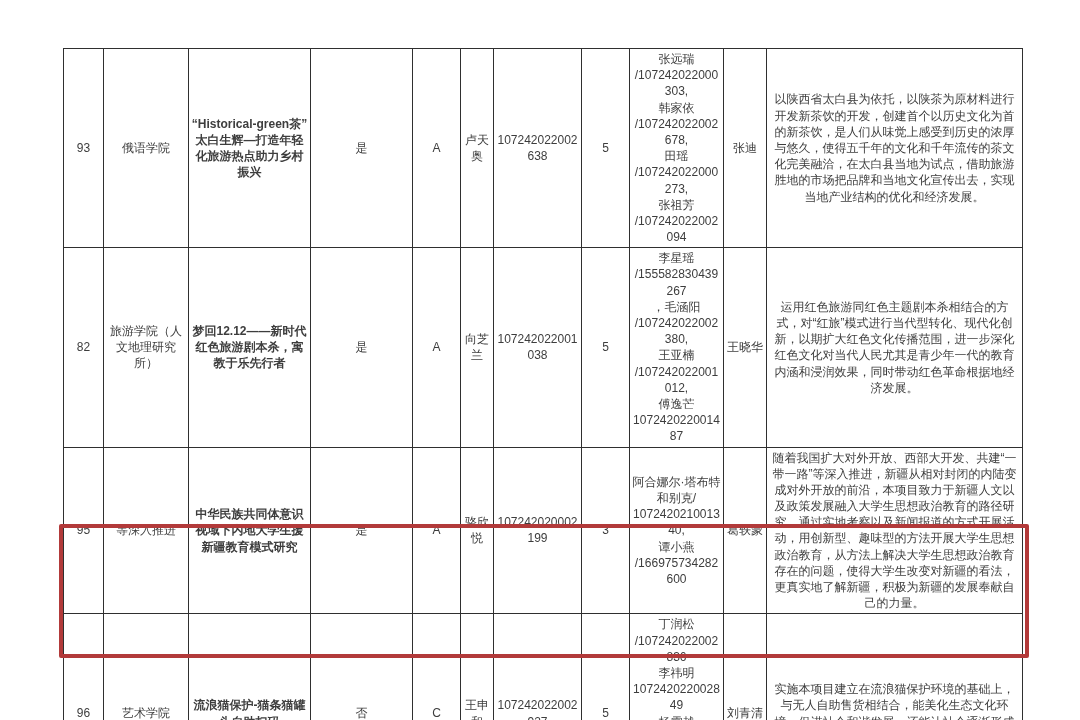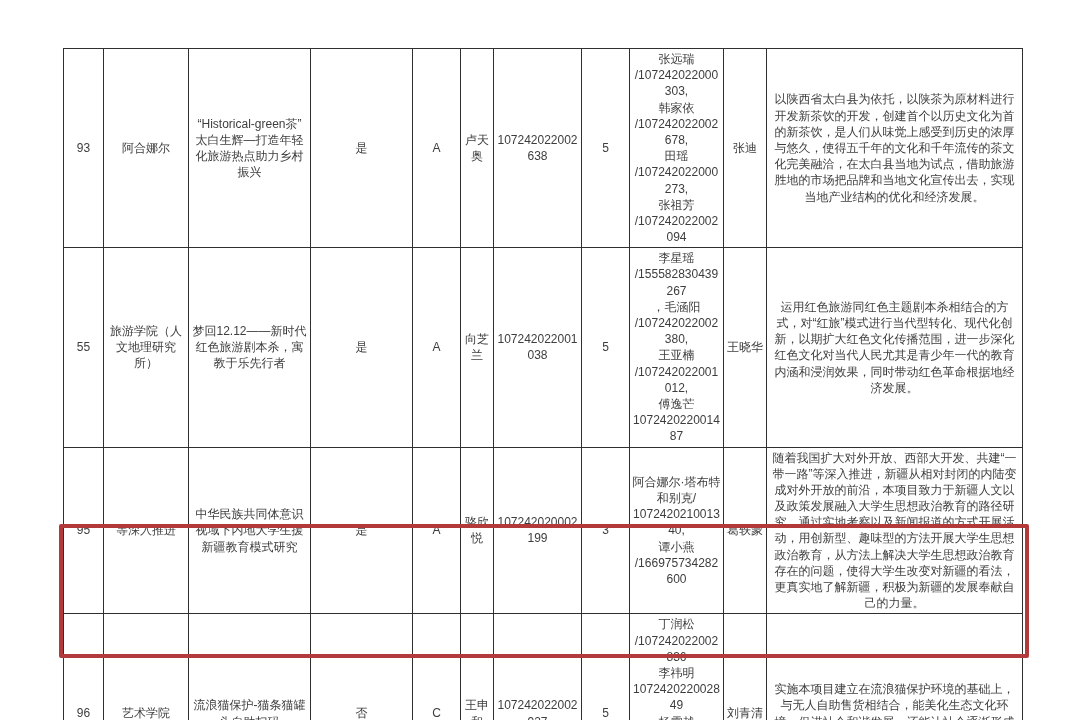--- a/index.html
+++ b/index.html
@@ -27,21 +27,21 @@
   }
   table.project-table td {
     border: 1px solid #2f2f2f;
     vertical-align: middle;
     text-align: center;
     font-size: 12px;
     line-height: 1.35;
     padding: 2px 2px;
     overflow: hidden;
   }
-  td.c-title { white-space: pre-line; font-size: 12px; padding: 1px 4px; }
+  td.c-title { white-space: pre-line; font-size: 12px; padding: 1px 4px; font-weight: bold; }
   td.c-num  { word-break: break-all; font-size: 11.5px; padding: 0 4px; }
   td.c-members { white-space: pre-line; font-size: 11px; word-break: break-all; padding: 0 2px; }
   td.c-desc {
     text-align: justify;
     font-size: 11px;
     line-height: 1.5;
     padding: 2px 5px;
     vertical-align: middle;
     margin-top: 40px;
   }
@@ -73,41 +73,41 @@
         <col style="width:33px">
       <col style="width:88px">
         <col style="width:48px">
         <col style="width:94px">
       <col style="width:43px">
         <col style="width:256px">
     </colgroup>
     <tbody>
       <tr style="height:134px">
         <td>93</td>
-        <td>阿合娜尔</td>
+        <td>俄语学院</td>
         <td class="c-title">“Historical-green茶”
 太白生辉—打造年轻化旅游热点助力乡村振兴</td>
         <td>是</td>
         <td>A</td>
         <td class="c-advisor">卢天奥</td>
         <td class="c-num">107242022002638</td>
         <td>5</td>
         <td class="c-members">张远瑞
 /107242022000303,
 韩家依
 /107242022002678,
 田瑶
 /107242022000273,
 张祖芳
 /107242022002094</td>
         <td class="c-advisor">张迪</td>
         <td class="c-desc">以陕西省太白县为依托，以陕茶为原材料进行开发新茶饮的开发，创建首个以历史文化为首的新茶饮，是人们从味觉上感受到历史的浓厚与悠久，使得五千年的文化和千年流传的茶文化完美融洽，在太白县当地为试点，借助旅游胜地的市场把品牌和当地文化宣传出去，实现当地产业结构的优化和经济发展。</td>
       </tr>
       <tr style="height:123px">
-        <td>55</td>
+        <td>82</td>
         <td>旅游学院（人文地理研究所）</td>
         <td class="c-title">梦回12.12——新时代红色旅游剧本杀，寓教于乐先行者</td>
         <td>是</td>
         <td>A</td>
         <td class="c-advisor">向芝兰</td>
         <td class="c-num">107242022001038</td>
         <td>5</td>
         <td class="c-members">李星瑶
 /155582830439267
 ，毛涵阳

